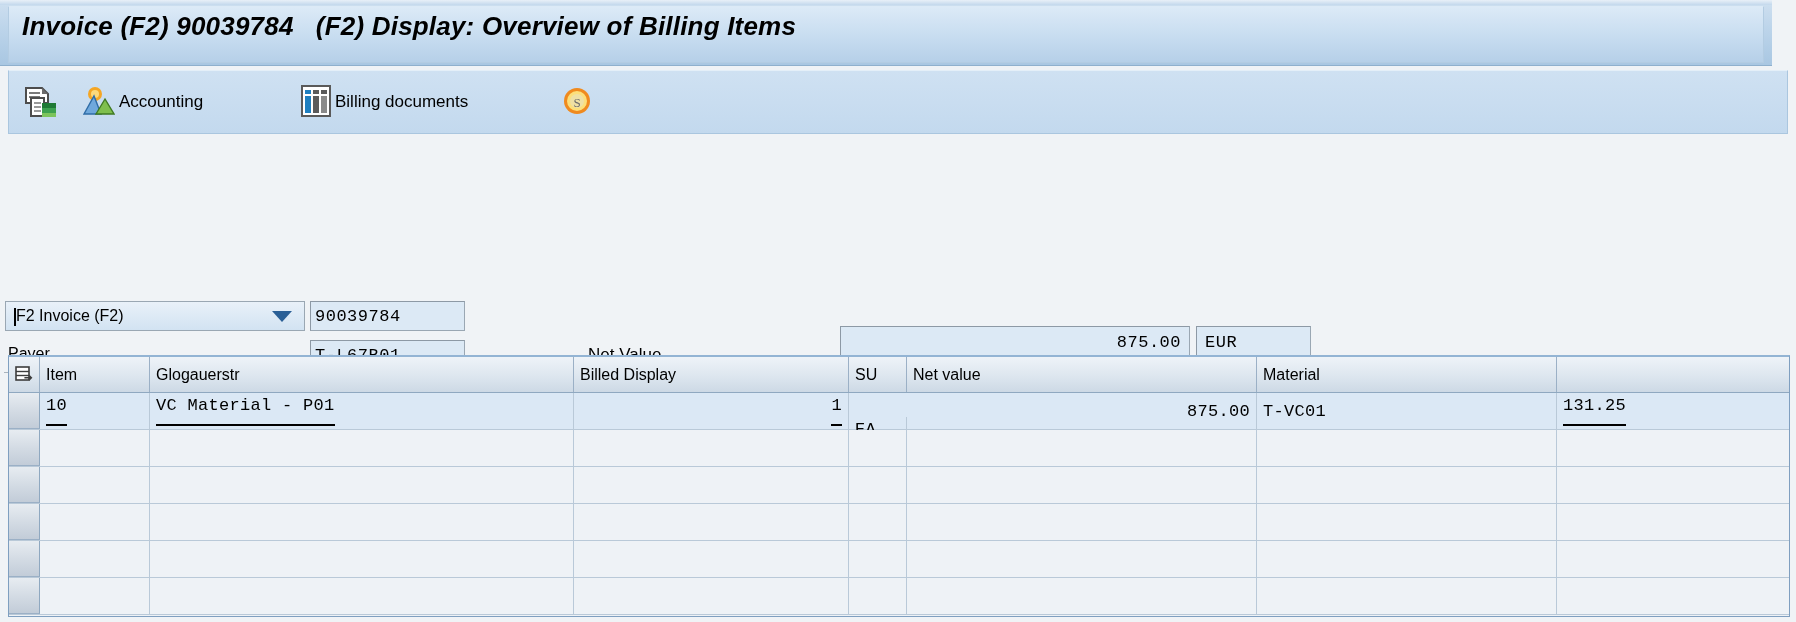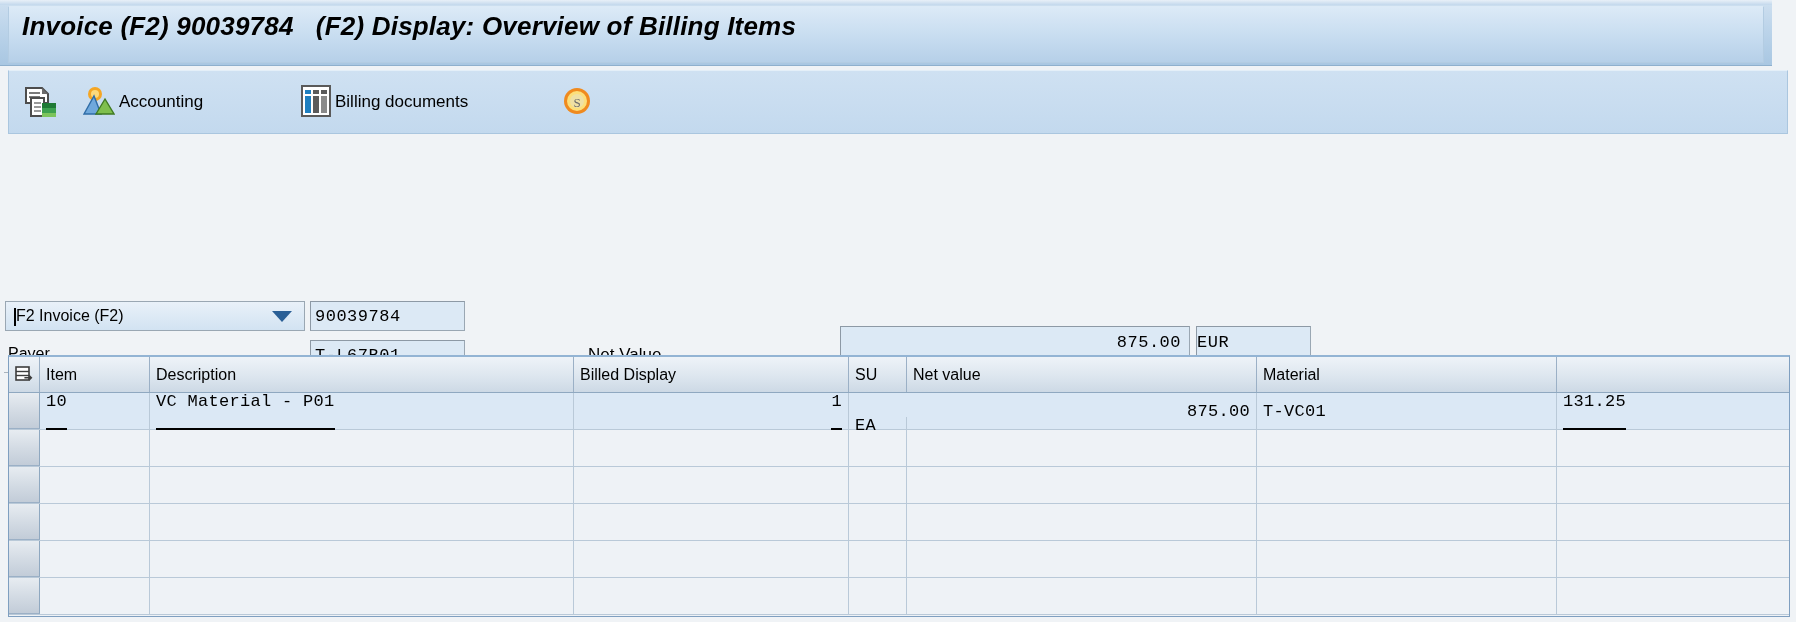--- a/index.html
+++ b/index.html
@@ -247,21 +247,21 @@
     padding: 0 6px;
     box-sizing: border-box;
     border-right: 1px solid #b9c9d8;
     white-space: nowrap;
     letter-spacing: 0.3px;
   }
   .cell.num { justify-content: flex-end; }
   .cell .u {
     border-bottom: 2px solid #000;
     line-height: 1.15;
-    padding-bottom: 16px;
+    padding-bottom: 8px;
   }
 
   
   .ybtn {
     position: absolute;
     left: 1216px; top: 270px;
     width: 64px; height: 42px;
     background: linear-gradient(to bottom, #fdf6cf 0%, #fbe98f 50%, #f6db62 100%);
     border: 2px solid #8d8d8d;
     box-sizing: border-box;
@@ -361,21 +361,21 @@
     <div class="lbl" style="left:8px; top:205px;">Payer</div>
     <div class="underline-rule" style="left:4px; top:232px; width:302px;"></div>
     <div class="fld" style="left:310px; top:200px; width:155px; height:30px;">T-L67B01</div>
 
     <div class="lbl" style="left:8px; top:243px;">Billing Date</div>
     <div class="fld" style="left:310px; top:238px; width:155px; height:30px;">2020-12-19</div>
 
     <div class="lbl" style="left:588px; top:205px; font-size:17px;">Net Value</div>
     <div class="underline-rule" style="left:584px; top:232px; width:250px;"></div>
     <div class="fld num" style="left:840px; top:186px; width:350px; height:33px;">875.00</div>
-    <div class="fld" style="left:1196px; top:186px; width:115px; height:33px; padding-left:0;">EUR</div>
+    <div class="fld" style="left:1196px; top:186px; width:115px; height:33px; padding-left:8px;">EUR</div>
 
     <div class="lbl" style="left:588px; top:240px; font-size:17px;">COMPU Tech. AG / Glogauerstr. 1 19 / D-51069 Köln</div>
 
     <div class="ybtn">
       <span class="icon-box">
         <svg width="38" height="30" viewBox="0 0 38 30">
           <rect x="14" y="3" width="21" height="24" fill="#ffffff" stroke="#5a5a5a" stroke-width="2"></rect>
           <rect x="17" y="7" width="15" height="4" fill="#d81919"></rect>
           <rect x="17" y="14" width="15" height="3" fill="#9a9a9a"></rect>
           <rect x="17" y="19" width="15" height="3" fill="#9a9a9a"></rect>
@@ -392,21 +392,21 @@
     <div class="grid-head">
       <div class="hcell first" style="left:0; width:31px;">
         <svg width="20" height="20" viewBox="0 0 20 20">
           <rect x="2" y="2" width="13" height="13" fill="#ffffff" stroke="#3d3d3d" stroke-width="1.6"></rect>
           <line x1="2" y1="6.5" x2="15" y2="6.5" stroke="#3d3d3d" stroke-width="1.4"></line>
           <line x1="2" y1="10.5" x2="15" y2="10.5" stroke="#3d3d3d" stroke-width="1.4"></line>
           <path d="M11 12 l6 0 l0 -3 l4 4 l-4 4 l0 -3 l-6 0 z" fill="#3d3d3d" transform="scale(0.8) translate(2,3)"></path>
         </svg>
       </div>
       <div class="hcell" style="left:31px;  width:110px;">Item</div>
-      <div class="hcell" style="left:141px; width:424px;">Description</div>
+      <div class="hcell" style="left:141px; width:424px;">Glogauerstr</div>
       <div class="hcell" style="left:565px; width:275px;">Billed Display</div>
       <div class="hcell" style="left:840px; width:58px;">SU</div>
       <div class="hcell" style="left:898px; width:350px;">Net value</div>
       <div class="hcell" style="left:1248px;width:300px;">Material</div>
     </div>
 
     <div class="row data">
       <div class="selcell"></div>
       <div class="cell" style="left:31px;  width:110px;">
           <span class="u">10</span>

